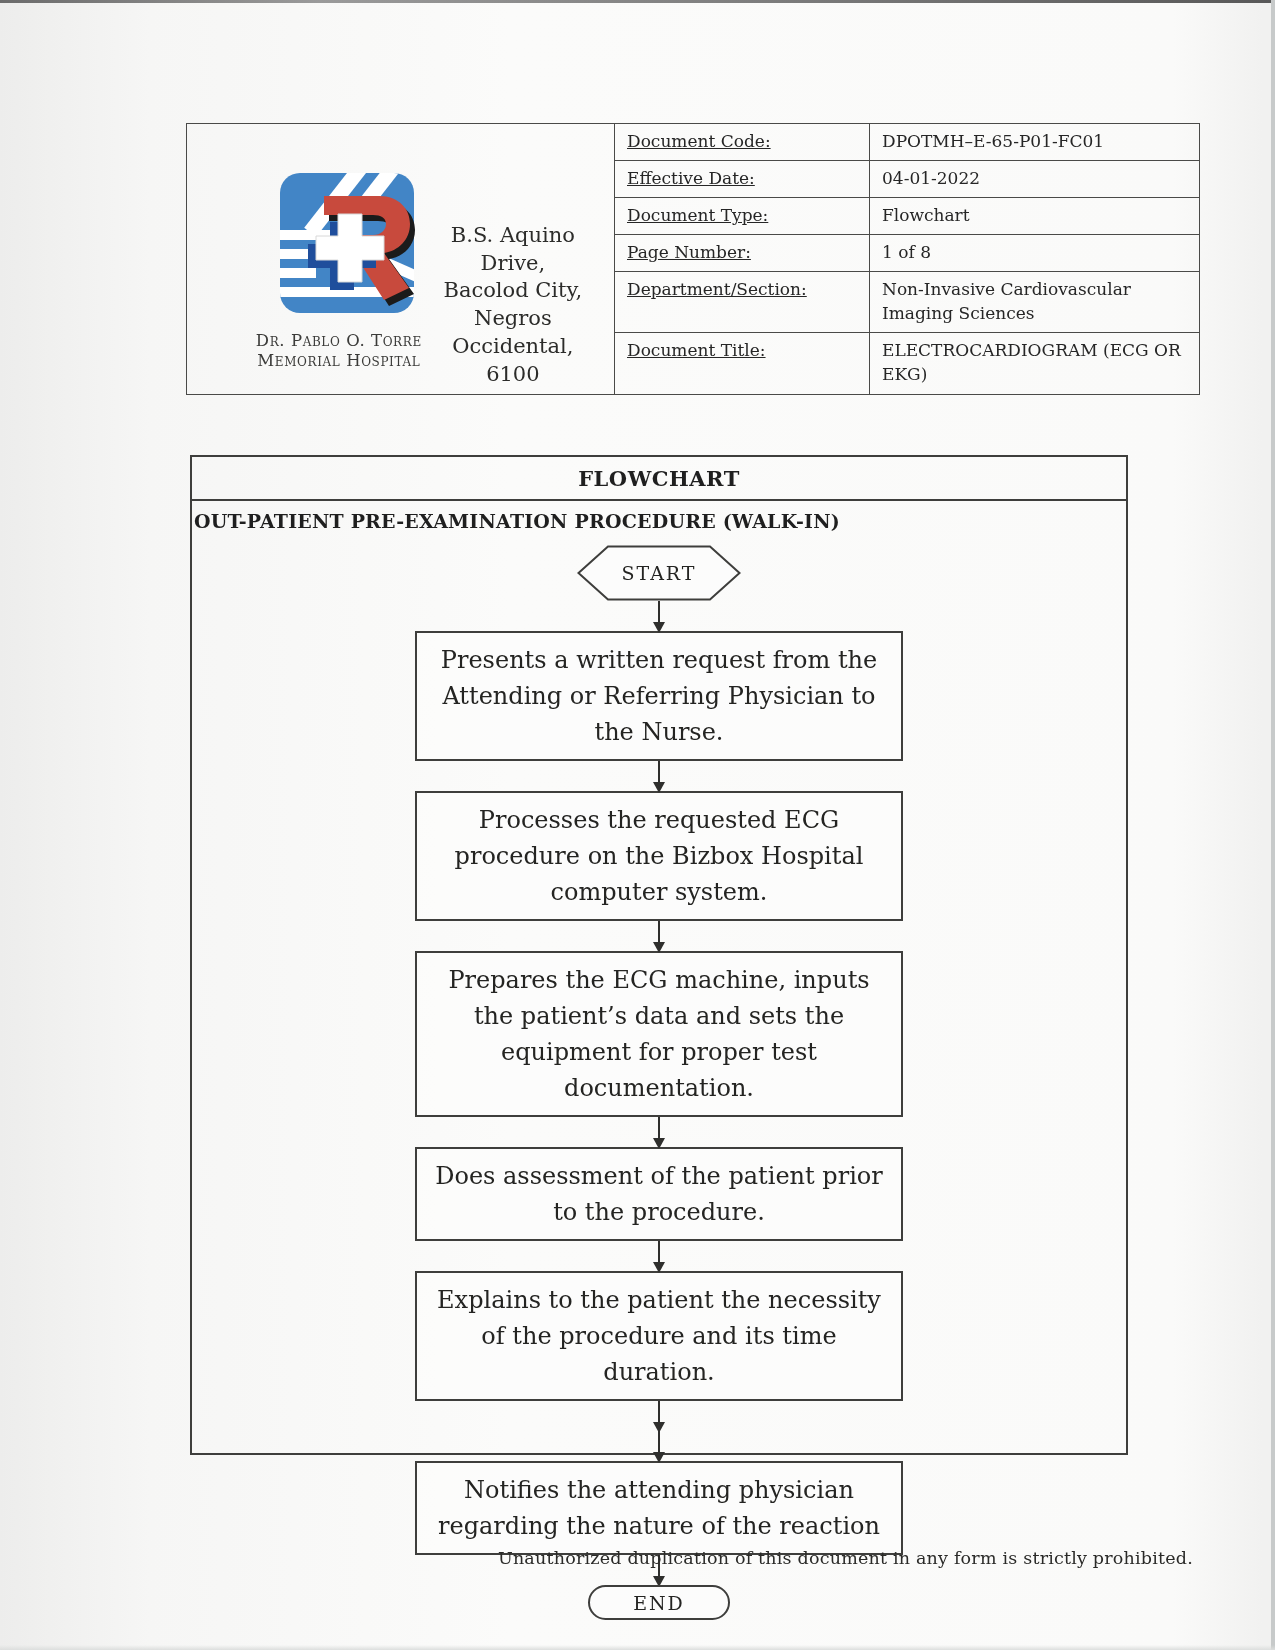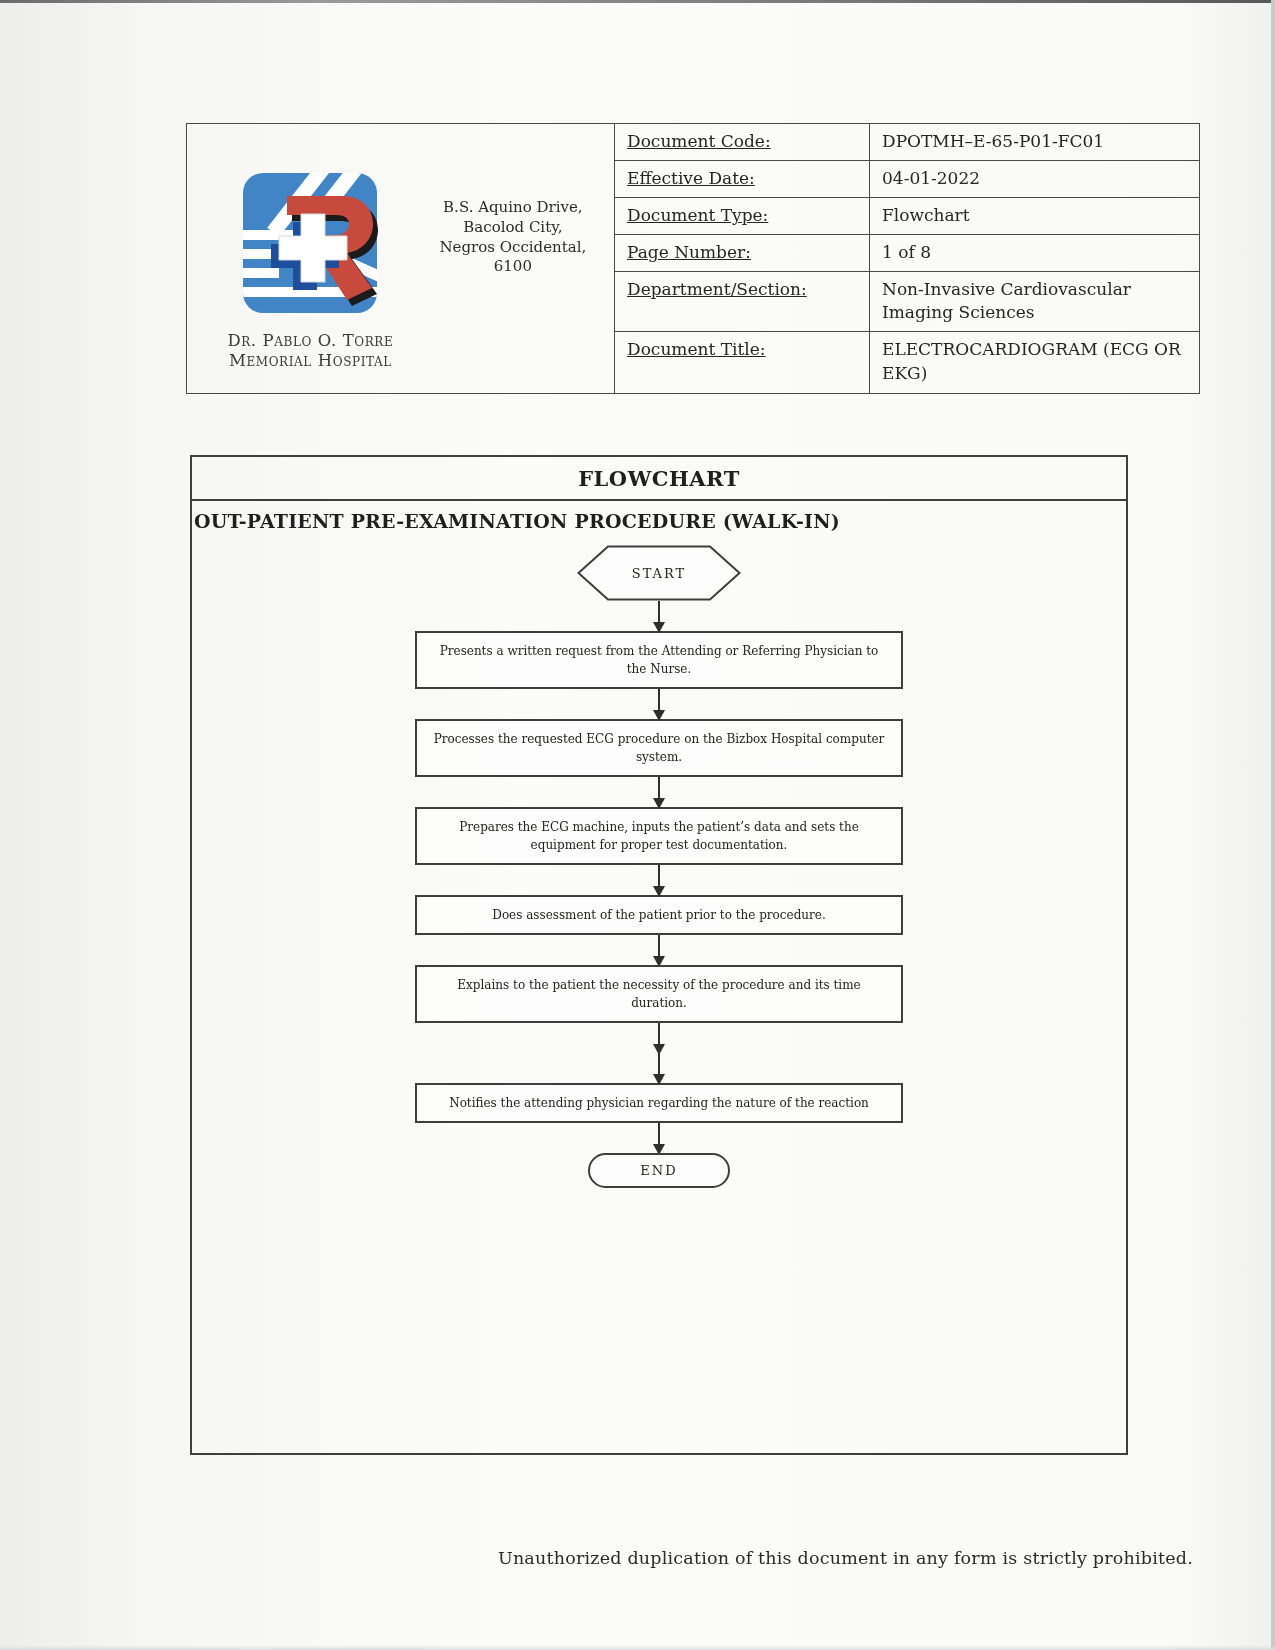--- a/index.html
+++ b/index.html
@@ -34,57 +34,57 @@
     background:transparent;
   }
   td.logo-cell{width:405px;text-align:center;padding:4px 6px;}
   td.label-cell{width:232px;text-decoration:underline;}
   td.value-cell{width:307px;}
   tr.r1{height:37px;}tr.r2{height:37px;}tr.r3{height:35px;}
   tr.r4{height:35px;}tr.r5{height:60px;}tr.r6{height:62px;}
   .value-bold{font-weight:normal;}
 
   .logo-wrap{display:flex;align-items:flex-start;}
-  .logo-col{width:55%;display:flex;flex-direction:column;align-items:center;}
+  .logo-col{width:55%;display:flex;flex-direction:column;align-items:flex-end;}
   .logo-art{margin-top:38px;}
   .hosp-name{
     margin-top:6px;font-variant:small-caps;font-size:16.5px;line-height:1.25;
     letter-spacing:.6px;color:#3b3b39;white-space:nowrap;
   }
-  .addr-col{width:45%;margin-top:68px;font-size:15px;line-height:1.32;color:#2c2c2a;text-align:center;}
+  .addr-col{width:45%;margin-top:92px;font-size:21px;line-height:1.32;color:#2c2c2a;text-align:center;}
 
   
   .fc{
     position:absolute;left:190px;top:455px;width:938px;height:1000px;
     border:2px solid #3e3e3c;box-sizing:border-box;background:transparent;
   }
   .fc-title{
     height:42px;border-bottom:2px solid #3e3e3c;
     display:flex;align-items:center;justify-content:center;
     font-weight:bold;font-size:21px;letter-spacing:.5px;color:#1f1f1f;
   }
   .fc-subtitle{
     padding:9px 0 0 2px;font-weight:bold;font-size:19px;letter-spacing:.2px;color:#1f1f1f;
   }
   .fc-body{display:flex;flex-direction:column;align-items:center;}
   .hex{position:relative;width:164px;height:56px;margin-top:13px;}
   .hex svg{position:absolute;inset:0;}
   .hex-label,.end-label{
     position:absolute;inset:0;display:flex;align-items:center;justify-content:center;
-    font-size:13px;letter-spacing:2px;color:#242422;
+    font-size:19px;letter-spacing:2px;color:#242422;
   }
   .v-arrow{position:relative;width:2px;height:30px;background:#2f2f2d;}
   .v-arrow::after{
     content:"";position:absolute;bottom:-2px;left:-5.5px;
     border-left:6.5px solid transparent;border-right:6.5px solid transparent;
     border-top:11px solid #2f2f2d;
   }
   .step-box{
     width:458px;border:2px solid #3e3e3c;padding:9px 13px;
-    text-align:center;font-size:12px;line-height:1.5;color:#242422;
+    text-align:center;font-size:24px;line-height:1.5;color:#242422;
     background:rgba(255,255,255,.35);
   }
   .end-pill{
     position:relative;width:142px;height:35px;margin-bottom:20px;
     border:2px solid #3e3e3c;border-radius:24px;box-sizing:border-box;
     background:rgba(255,255,255,.35);
   }
 
   .footer-note{
     position:absolute;right:82px;top:1548px;

